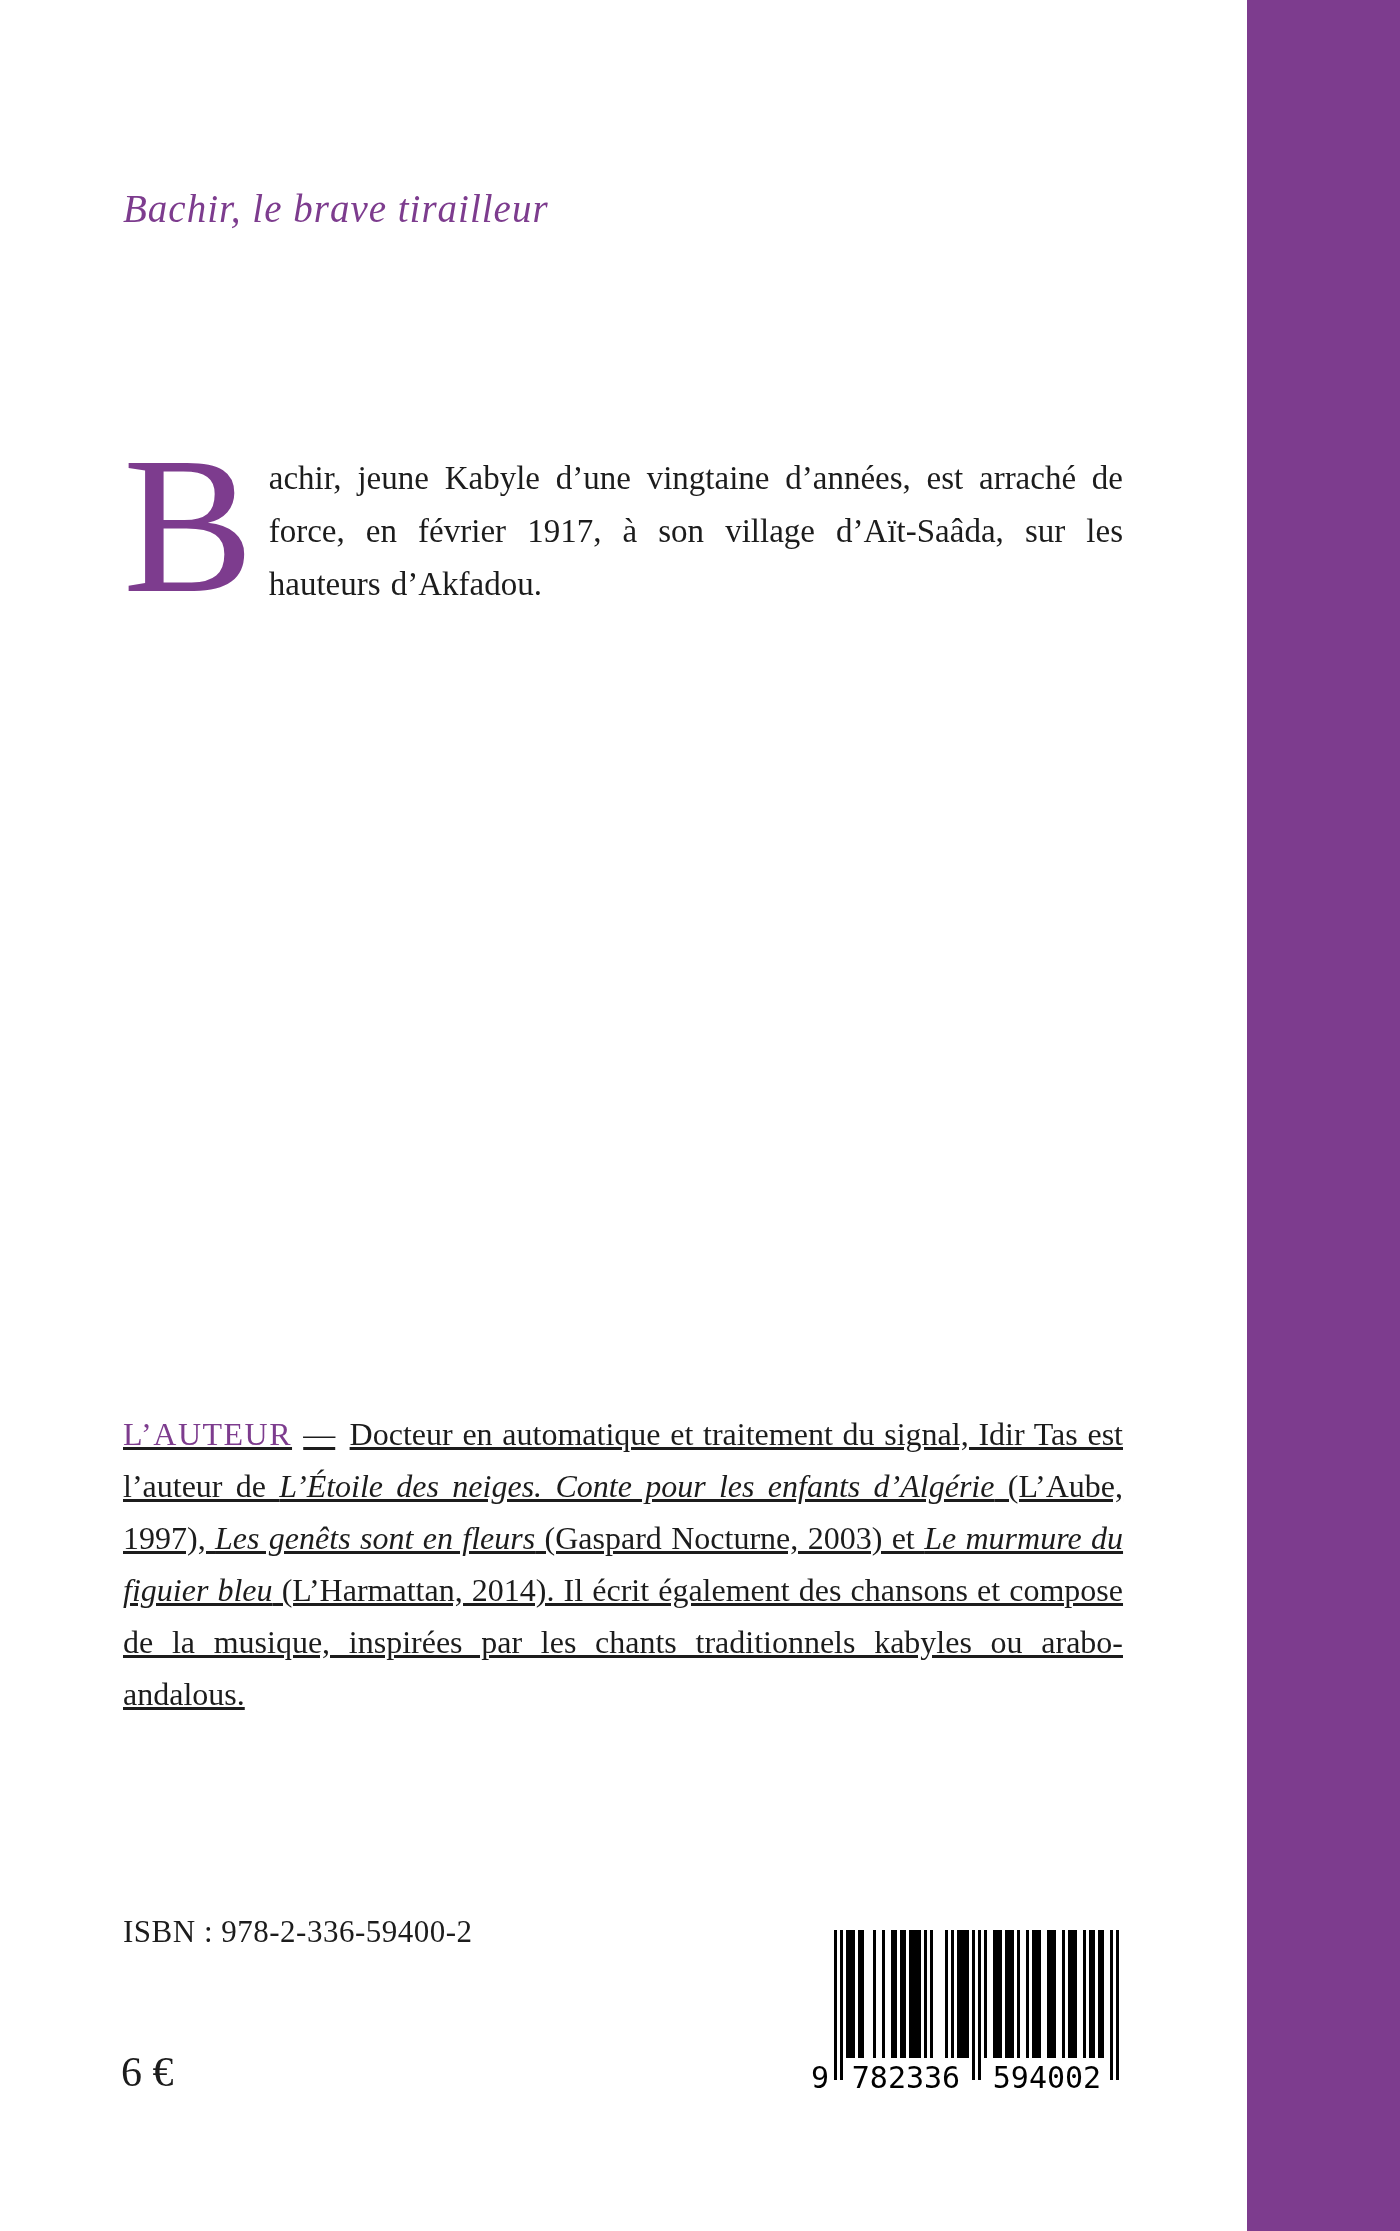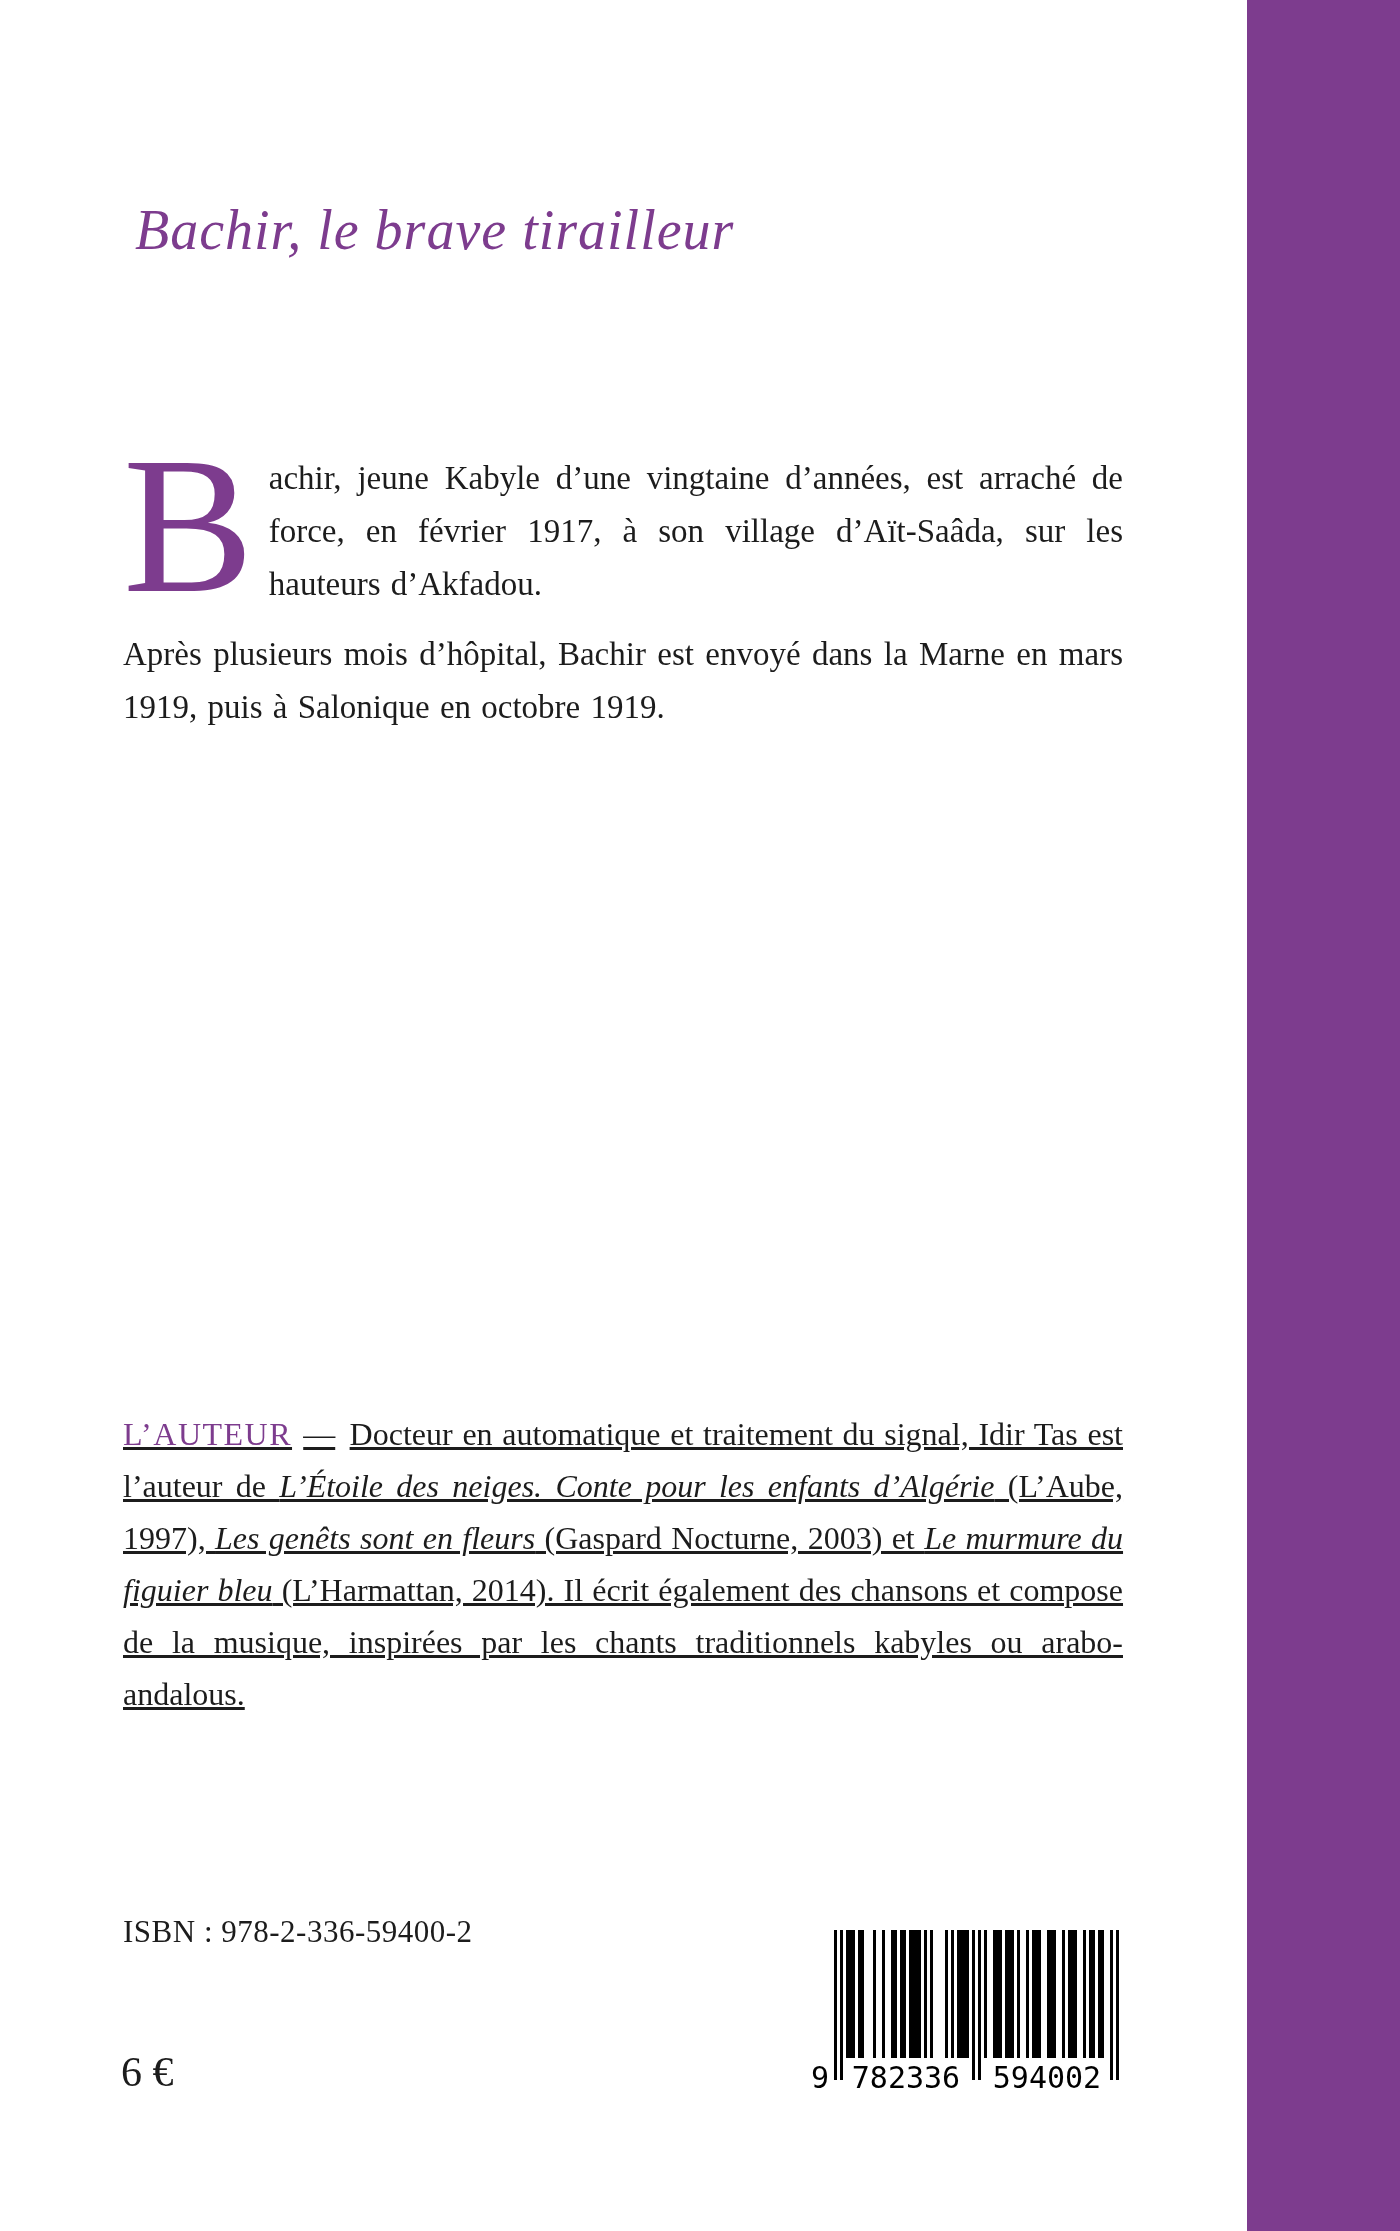--- a/index.html
+++ b/index.html
@@ -21,24 +21,24 @@
     top: 0;
     right: 0;
     width: 153px;
     height: 2231px;
     background: #7d3c8e;
   }
   .title {
     position: absolute;
     left: 123px;
     top: 186px;
-    margin: 12px;
+    margin: 0;
     font-style: italic;
     font-weight: normal;
-    font-size: 56px;
+    font-size: 39px;
     letter-spacing: 1px;
     color: #7d3c8e;
   }
   .synopsis {
     position: absolute;
     left: 123px;
     top: 452px;
     width: 1000px;
     font-size: 33px;
     line-height: 53px;
@@ -107,21 +107,20 @@
 <body>
 
 <div class="page">
 
   <div class="band"></div>
 
   <h1 class="title">Bachir, le brave tirailleur</h1>
 
   <div class="synopsis">
     <p><span class="dropcap">B</span><span>achir, jeune Kabyle d’une vingtaine d’années, est arraché de force, en février 1917, à son village d’Aït-Saâda, sur les hauteurs d’Akfadou.</span></p>
-    <p>Après plusieurs mois d’hôpital, Bachir est envoyé dans la Marne en mars 1919, puis à Salonique en octobre 1919.</p>
   </div>
 
   <div class="author">
     <span class="author-label">L’AUTEUR</span><span class="author-dash">—</span><span><span class="rm">Docteur en automatique et traitement du signal, Idir Tas est l’auteur de </span><span class="it">L’Étoile des neiges. Conte pour les enfants d’Algérie</span><span class="rm"> (L’Aube, 1997), </span><span class="it">Les genêts sont en fleurs</span><span class="rm"> (Gaspard Nocturne, 2003) et </span><span class="it">Le murmure du figuier bleu</span><span class="rm"> (L’Harmattan, 2014). Il écrit également des chansons et compose de la musique, inspirées par les chants traditionnels kabyles ou arabo-andalous.</span></span>
   </div>
 
   <div class="isbn">ISBN : 978-2-336-59400-2</div>
   <div class="price">6 €</div>
 
   <div class="barcode">

